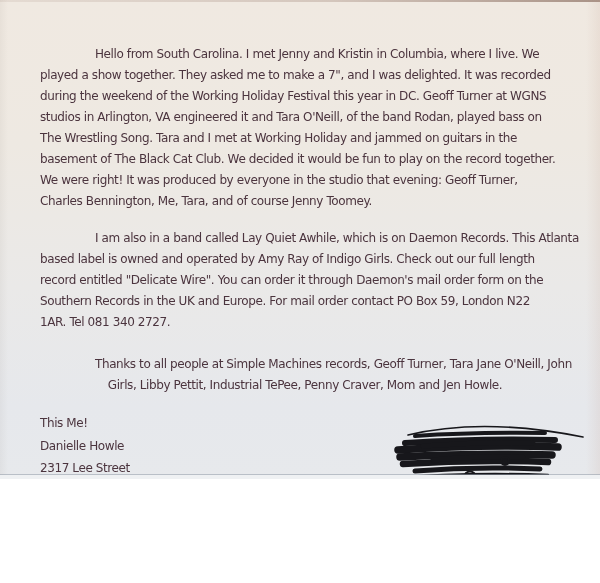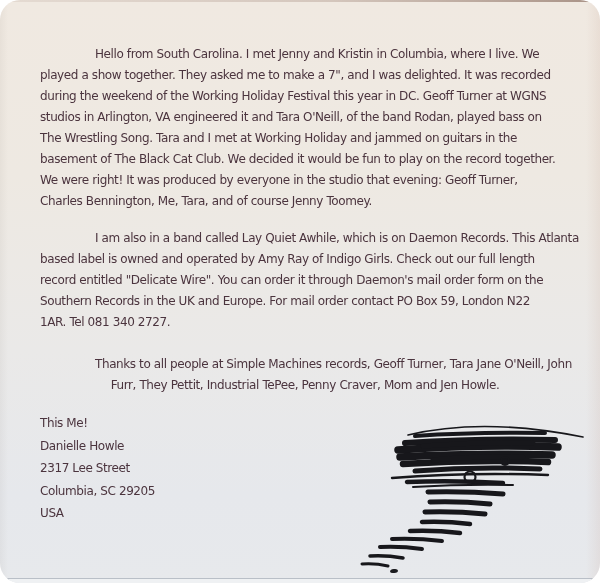--- a/index.html
+++ b/index.html
@@ -3,24 +3,23 @@
 <meta charset="utf-8">
 <style>
   html,body{margin:0;padding:0;}
   body{
     width:600px;height:583px;
     font-family:"DejaVu Sans",sans-serif;
     overflow:hidden;
   }
   .scan{
     position:relative;
-    width:600px;height:583px;
+    width:600px;height:479px;
     background:linear-gradient(180deg,#f0e9e1 0%,#eee9e2 30%,#eae9e8 60%,#e6e8ec 85%,#e7e9ec 100%);
     overflow:hidden;
-    border-radius:20px;
   }
   
   .edge-top{
     position:absolute;top:0;left:0;right:0;height:2px;
     background:linear-gradient(90deg,rgba(130,95,80,0.10) 0%,rgba(130,95,80,0.25) 55%,rgba(110,75,60,0.55) 100%);
   }
   .edge-bottom-strip{
     position:absolute;left:0;right:0;bottom:0;height:4px;
     background:#eff1f3;
   }
@@ -94,21 +93,21 @@
     <div class="para">
       <div class="line indent">I am also in a band called Lay Quiet Awhile, which is on Daemon Records.  This Atlanta</div>
       <div class="line">based label is owned and operated by Amy Ray of Indigo Girls.  Check out our full length</div>
       <div class="line">record entitled "Delicate Wire".  You can order it through Daemon's mail order form on the</div>
       <div class="line">Southern Records in the UK and Europe.  For mail order contact PO Box 59, London N22</div>
       <div class="line">1AR.  Tel 081 340 2727.</div>
     </div>
 
     <div class="para thanks">
       <div class="line indent">Thanks to all people at Simple Machines records, Geoff Turner, Tara Jane O'Neill, John</div>
-      <div class="line">Furr, They Pettit, Industrial TePee, Penny Craver, Mom and Jen Howle.</div>
+      <div class="line">Girls, Libby Pettit, Industrial TePee, Penny Craver, Mom and Jen Howle.</div>
     </div>
 
     <div class="address">
       <div class="line">This Me!</div>
       <div class="line">Danielle Howle</div>
       <div class="line">2317 Lee Street</div>
       <div class="line">Columbia, SC  29205</div>
       <div class="line">USA</div>
     </div>
   </div>

